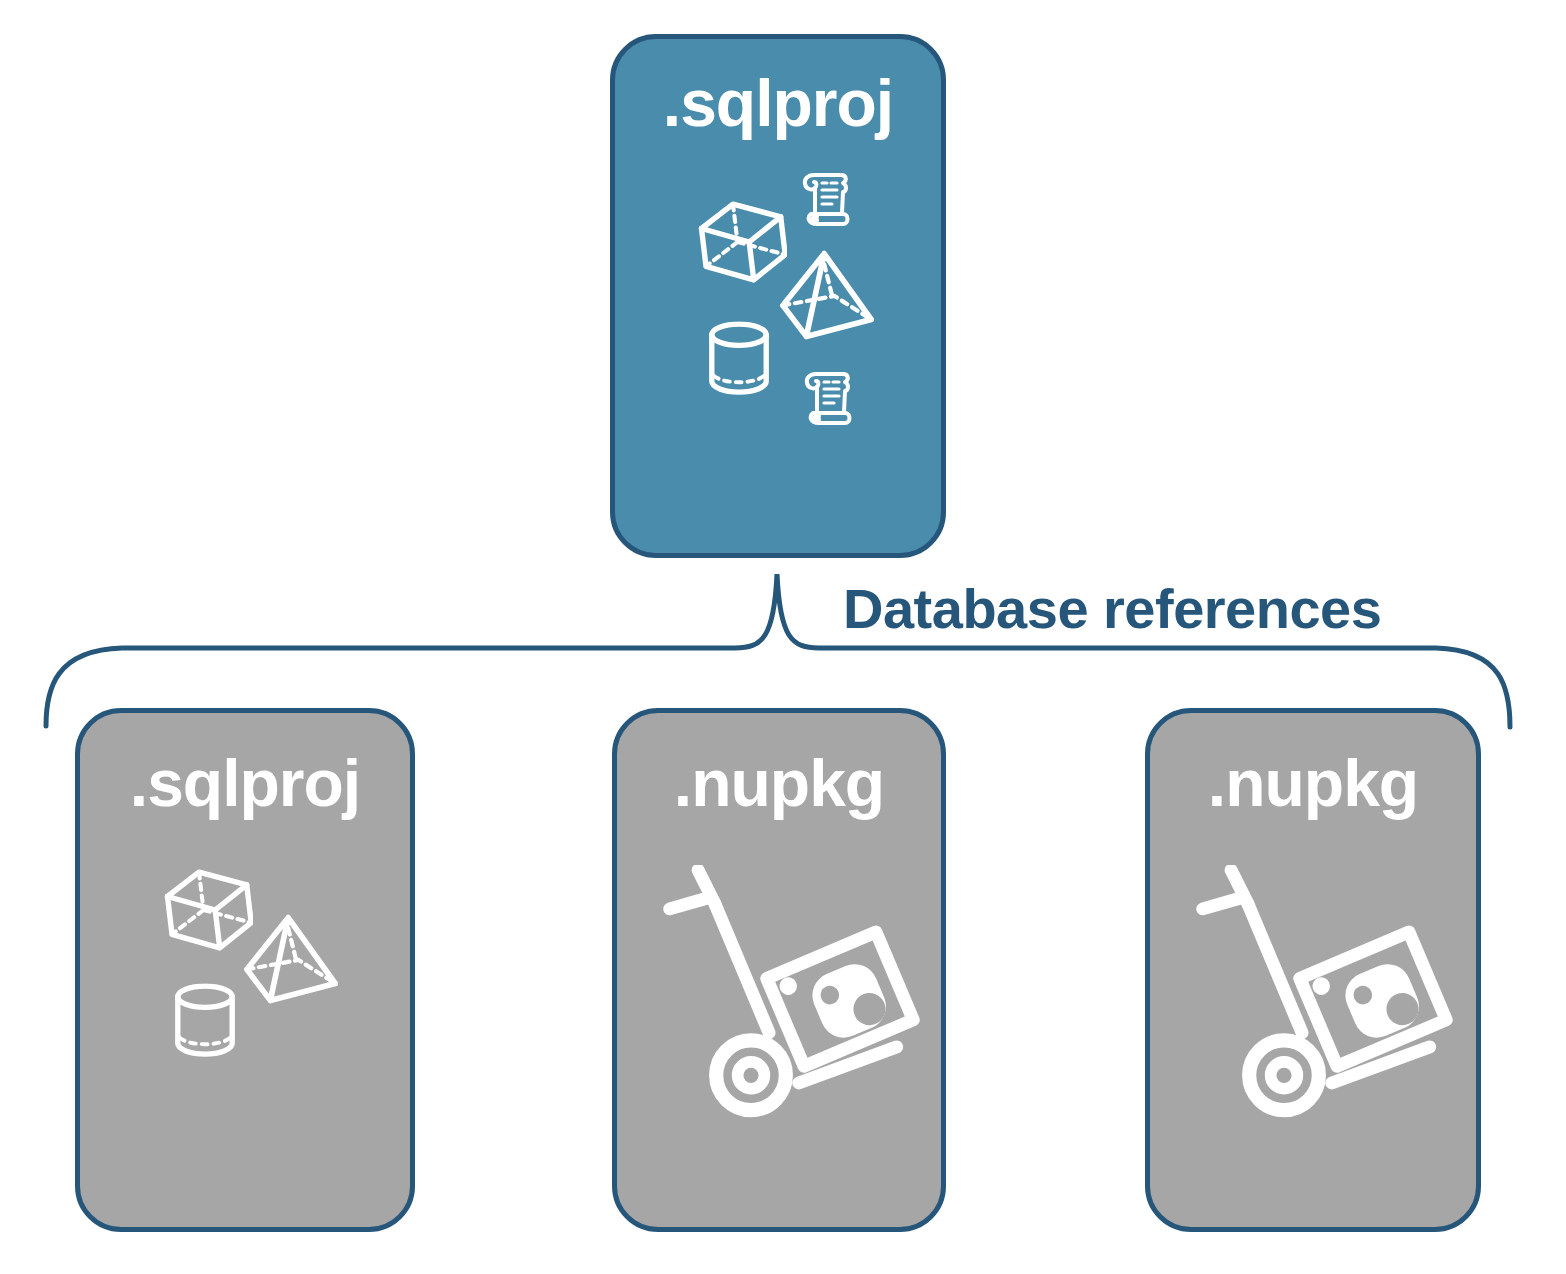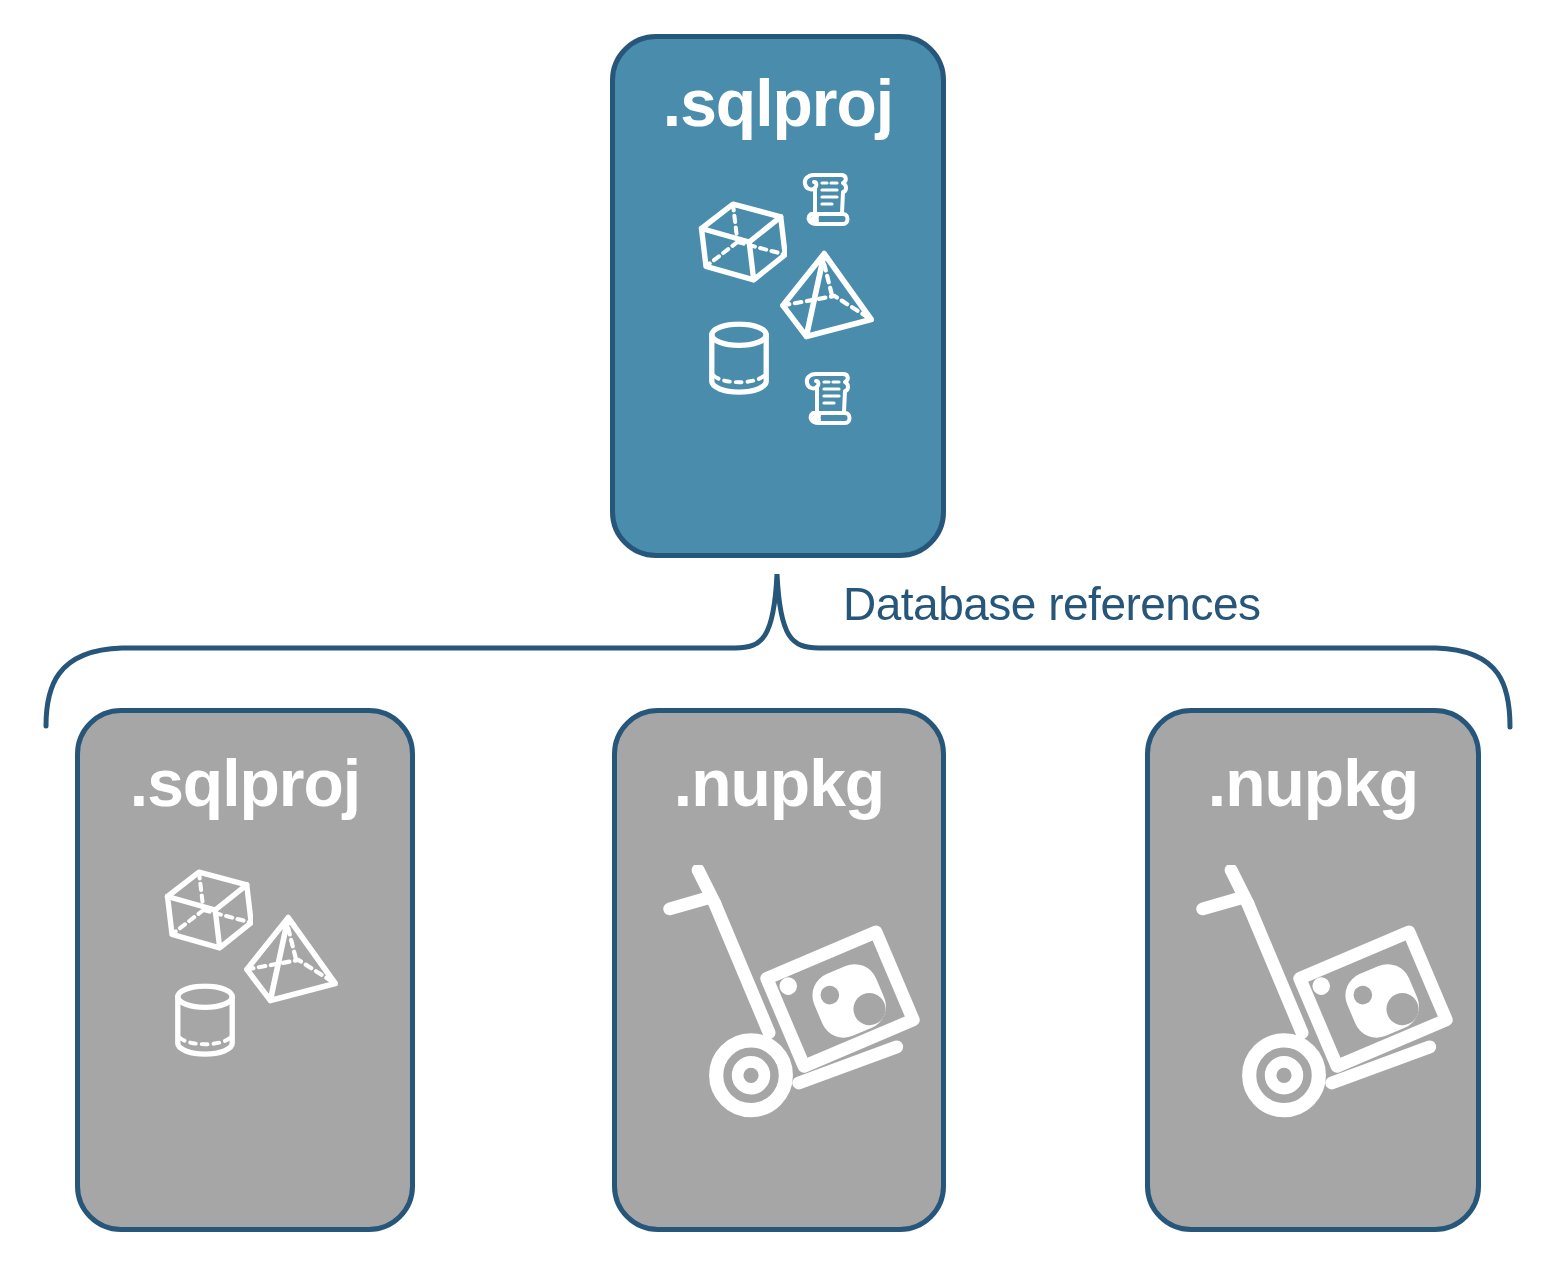--- a/index.html
+++ b/index.html
@@ -6,21 +6,21 @@
   body{font-family:"Liberation Sans", sans-serif;}
   .canvas{position:relative;width:1566px;height:1274px;background:#ffffff;overflow:hidden;}
   .node{position:absolute;box-sizing:border-box;border:5px solid var(--accent);border-radius:46px;}
   .node.root{background:var(--teal);}
   .node.child{background:var(--gray);}
   .node-title{position:absolute;left:0;right:0;top:28px;text-align:center;
               color:#ffffff;font-weight:bold;font-size:66px;line-height:1.1;letter-spacing:-1px;}
   .child .node-title{top:34px;}
   .icon{position:absolute;display:block;}
   .connector-label{position:absolute;left:843px;top:581px;color:var(--accent);
-                   font-weight:normal;font-size:46px;line-height:1;letter-spacing:-0.5px;white-space:nowrap;}
+                   font-weight:bold;font-size:56px;line-height:1;letter-spacing:-0.5px;white-space:nowrap;}
   .brace{position:absolute;left:0;top:0;pointer-events:none;}
   svg{overflow:visible;}
 </style>
 </head>
 <body>
 
 <div class="canvas">
 
   <svg width="0" height="0" style="position:absolute" aria-hidden="true">
     <defs>

